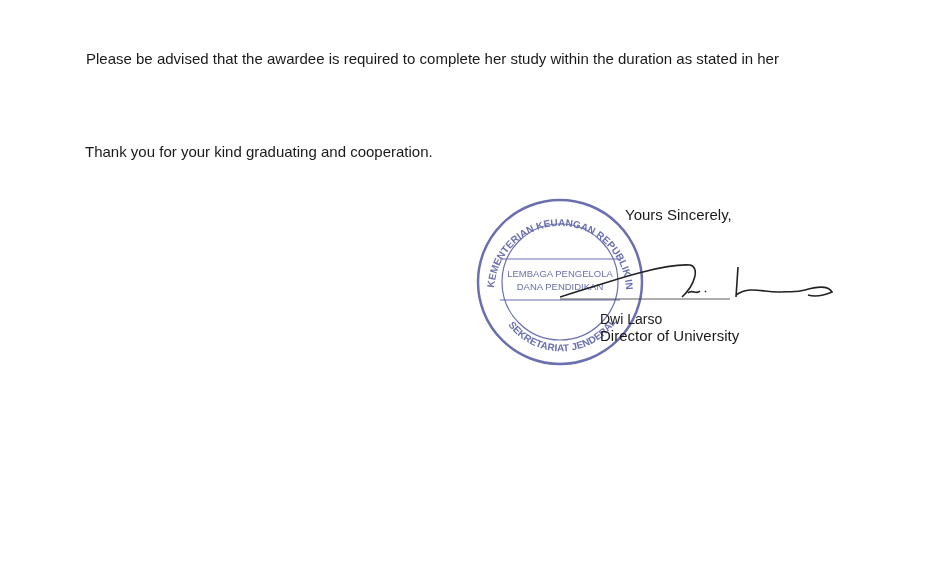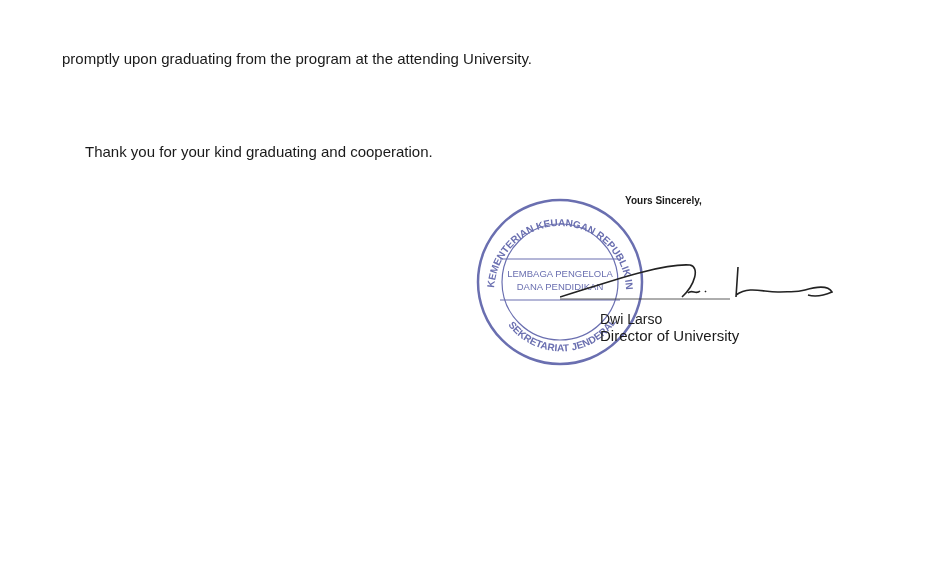--- a/index.html
+++ b/index.html
@@ -3,31 +3,31 @@
 <meta charset="utf-8">
 <style>
   html, body { margin:0; padding:0; background:#ffffff; }
   body { width:927px; height:572px; position:relative; overflow:hidden;
          font-family:"Liberation Sans", sans-serif; color:#1a1a1a; }
   .para { position:absolute; left:62px; width:780px; font-size:15px; line-height:23.5px; }
   .p1 { top:47px; }
   .p1 .line { display:block; white-space:nowrap; }
   .indent { padding-left:24px; }
   .p2 { top:140px; left:85px; }
-  .closing { position:absolute; left:625px; top:195px; font-size:10px;font-weight:bold; }
+  .closing { position:absolute; left:625px; top:206px; font-size:15px; }
   .signame { position:absolute; left:600px; top:311px; font-size:14px;text-align:right; }
   .sigtitle { position:absolute; left:600px; top:327px; font-size:15px; }
   .stamp { position:absolute; left:472px; top:197px; width:175px; height:170px; }
   .signature { position:absolute; left:560px; top:255px; width:280px; height:55px; }
 </style>
 </head>
 <body>
 
 <div class="para p1">
-  <span class="line">promptly upon graduating from the program at the attending University.</span>
+  <span class="line indent">Please be advised that the awardee is required to complete her study within the duration as stated in her</span>
 </div>
 
 <div class="para p2">Thank you for your kind graduating and cooperation.</div>
 
 <svg class="stamp" viewBox="0 0 175 170">
   <defs>
     <path id="topArc" d="M 22 95 A 66 66 0 0 1 154 95"></path>
     <path id="botArc" d="M 30 118 A 66 66 0 0 0 148 118"></path>
   </defs>
   <g fill="none" stroke="#6a6fb0">

